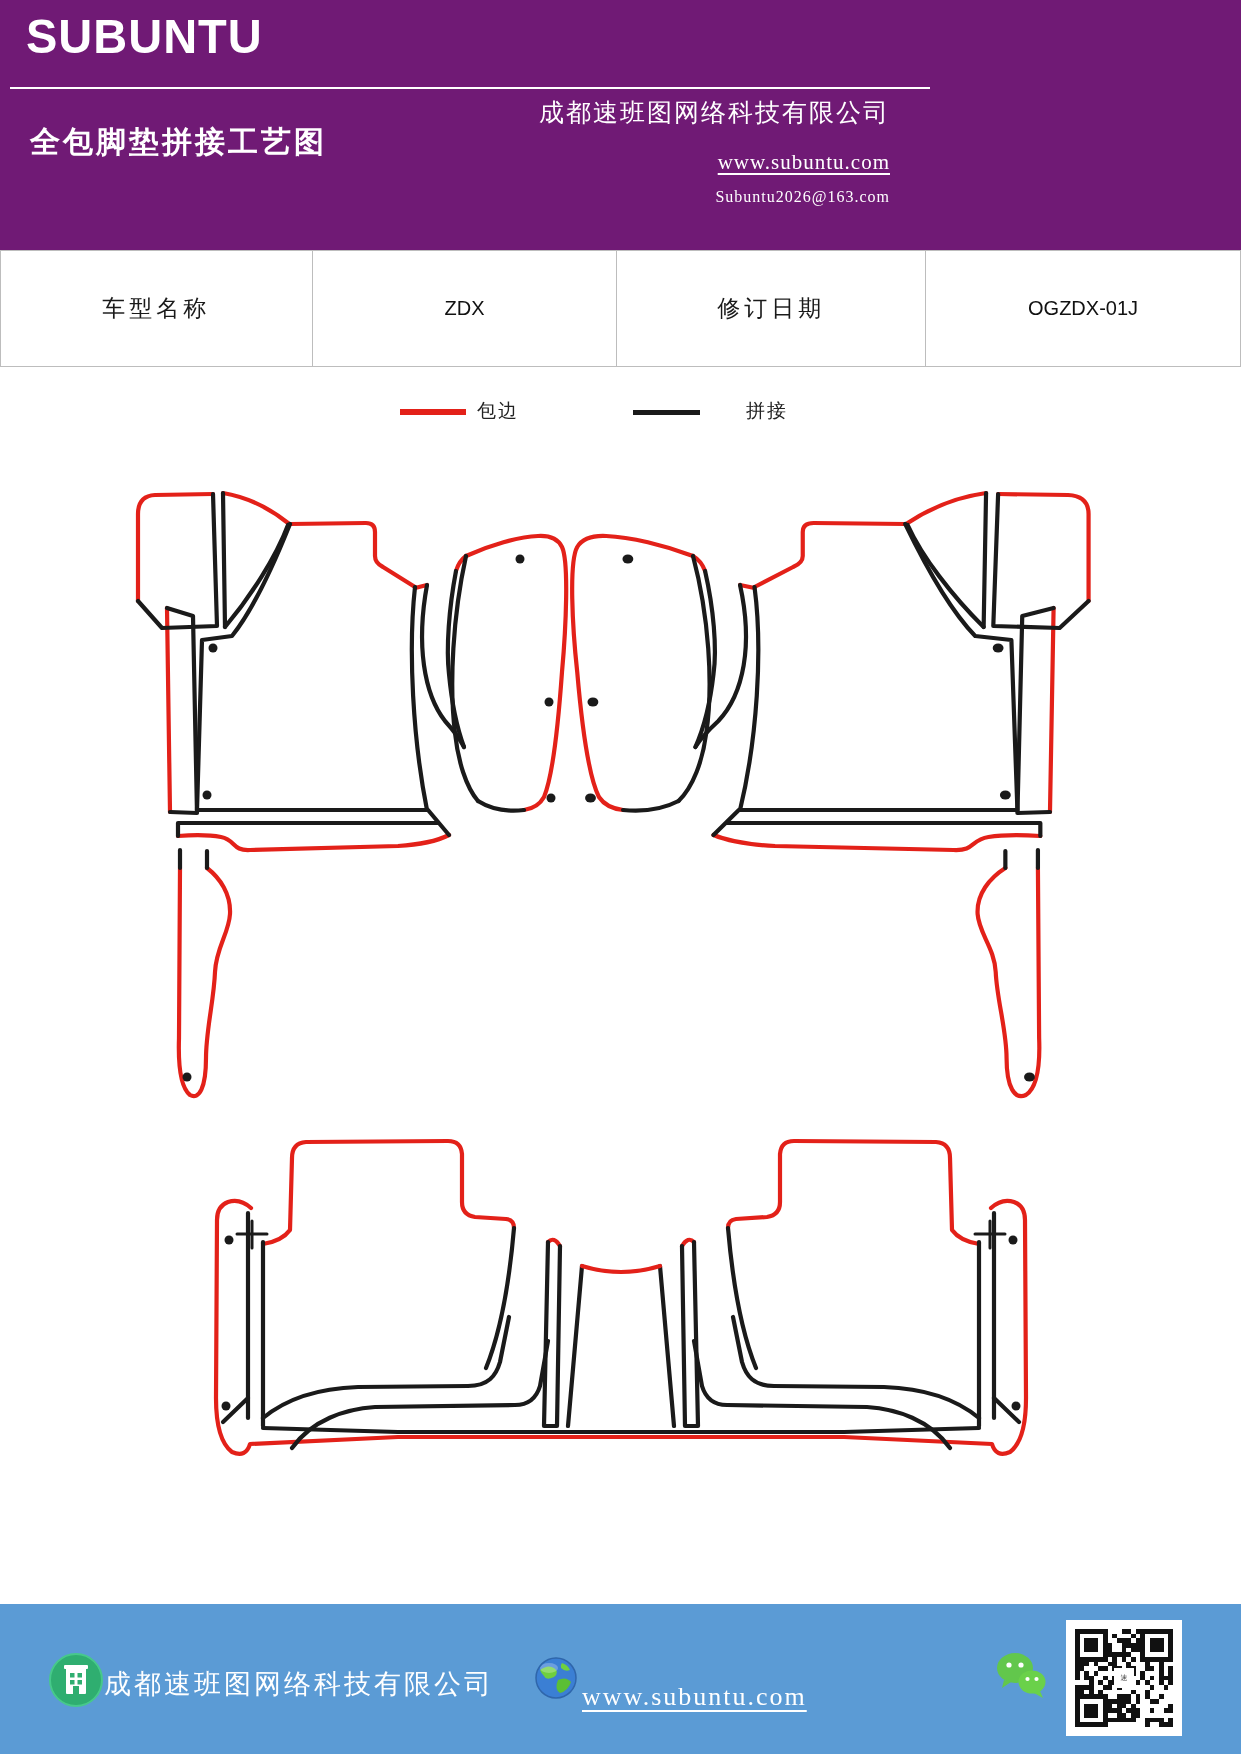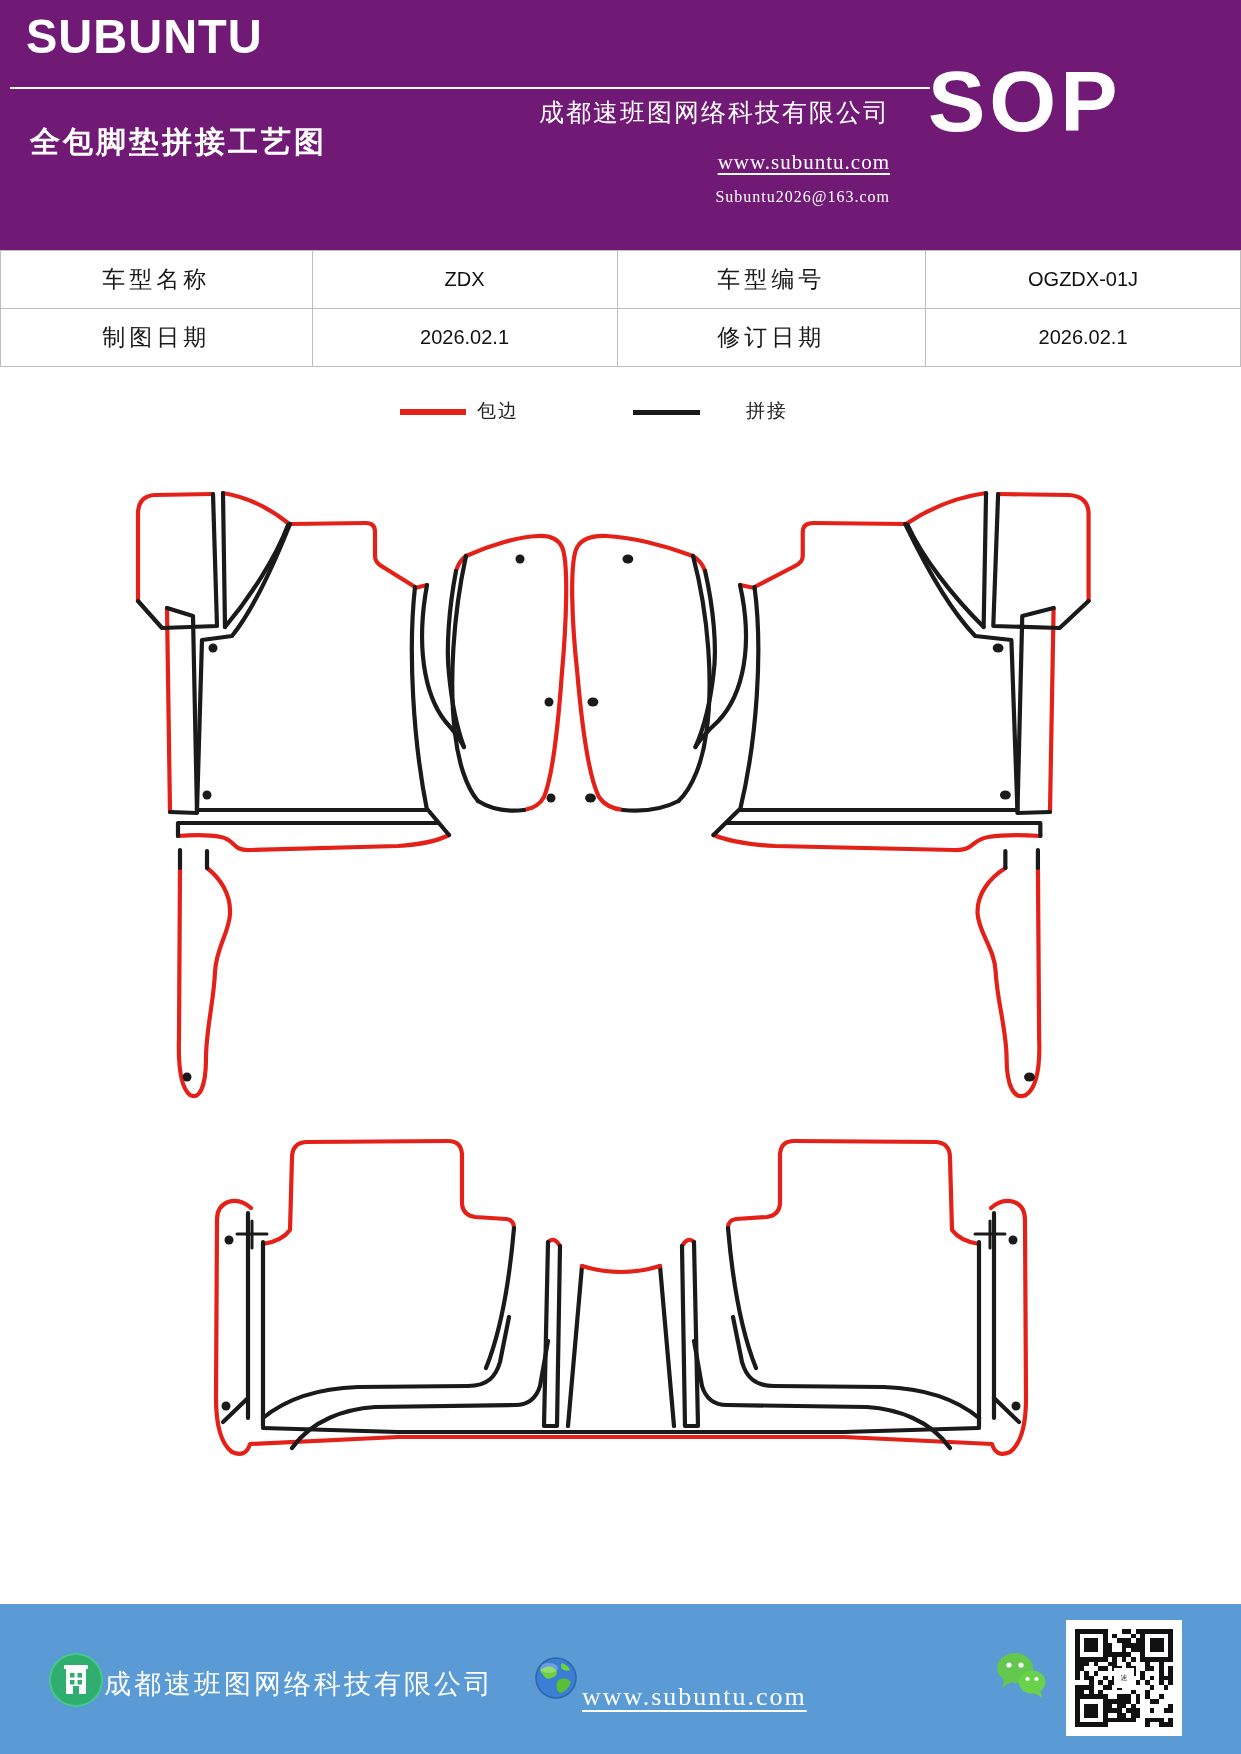--- a/index.html
+++ b/index.html
@@ -52,36 +52,29 @@
 
 <div class="page">
 
   <div class="header" style="background: #701a75;">
     <div class="logo">SUBUNTU</div>
     <div class="hdr-line"></div>
     <div class="doc-title">全包脚垫拼接工艺图</div>
     <div class="hdr-co">成都速班图网络科技有限公司</div>
     <div class="hdr-www">www.subuntu.com</div>
     <div class="hdr-mail">Subuntu2026@163.com</div>
-    <div class="sop">SOP</div>
   </div>
 
   <table class="spec">
     <tbody>
         <tr>
       <td class="zh" style="width:312px">车型名称</td>
       <td class="val" style="width:305px">ZDX</td>
-      <td class="zh" style="width:309px">车型编号</td>
+      <td class="zh" style="width:309px">修订日期</td>
       <td class="val" style="width:315px">OGZDX-01J</td>
-    </tr>
-    <tr>
-      <td class="zh">制图日期</td>
-      <td class="val">2026.02.1</td>
-      <td class="zh">修订日期</td>
-      <td class="val">2026.02.1</td>
     </tr>
   </tbody>
     </table>
 
   <div class="legend-swatch" style="left: 400px; top: 409px; width: 66px; background-color: rgb(227, 33, 25);"></div>
   <div class="legend-label" style="left:477px;">包边</div>
   <div class="legend-swatch" style="left: 633px; top: 410px; width: 67px; height: 5px; background-color: rgb(26, 26, 26);"></div>
   <div class="legend-label" style="left:746px;">拼接</div>
 
   <svg class="drawing" width="1241" height="1754" viewBox="0 0 1241 1754">

